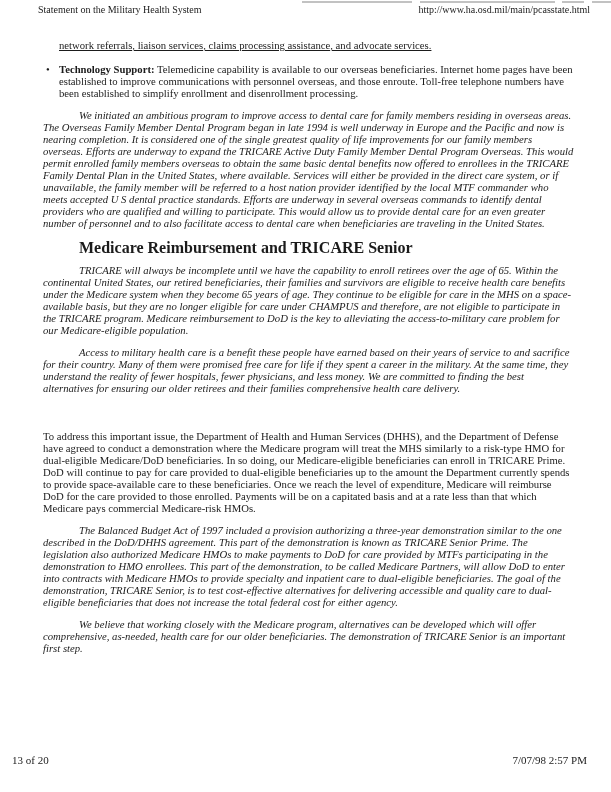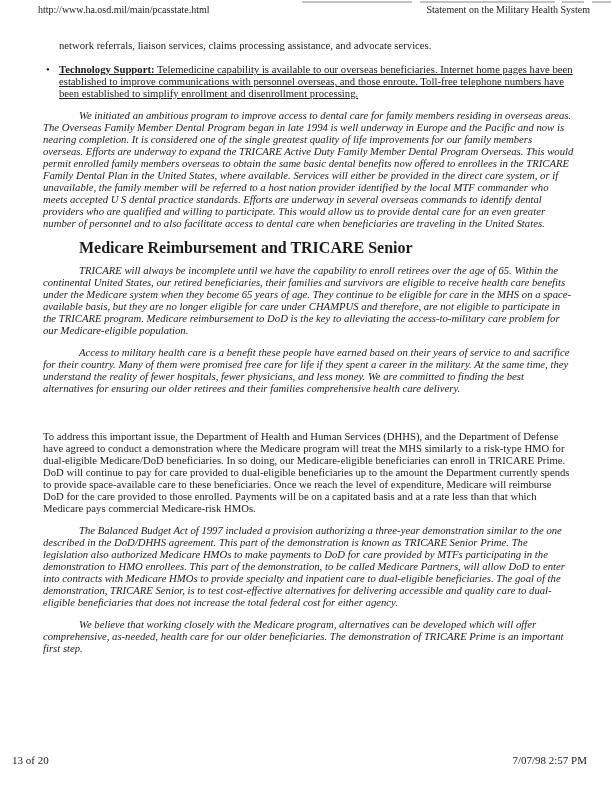--- a/index.html
+++ b/index.html
@@ -49,33 +49,33 @@
     width: 531px;
     font-size: 10.7px;
     line-height: 12px;
     text-align: left;
   }
   .page-content p {
     margin: 10px 0 0 0;
   }
   p.continuation {
     margin: 0 0 0 16px;
+    text-decoration: underline;
   }
   .bullet-item {
     margin: 12px 0 0 3px;
     display: flex;
   }
   .bullet-marker {
     width: 13px;
     flex: 0 0 13px;
     font-size: 10.7px;
   }
   .bullet-body-wrap {
     flex: 1 1 auto;
-    text-decoration: underline;
   }
   .bold {
     font-weight: bold;
   }
   p.indent {
     text-indent: 36px;
     font-style: italic;
   }
   p.noindent {
     text-indent: 0;
@@ -102,22 +102,22 @@
 <body>
 
 <div class="scan-artifact">
   <span class="dash dash1"></span>
   <span class="dash dash2"></span>
   <span class="dash dash3"></span>
   <span class="dash dash4"></span>
 </div>
 
 <div class="page-header">
+  <span>Statement on the Military Health System</span>
   <span>http://www.ha.osd.mil/main/pcasstate.html</span>
-  <span>Statement on the Military Health System</span>
 </div>
 
 <div class="page-content">
 
   <p class="continuation">network referrals, liaison services, claims processing assistance, and advocate services.</p>
 
   <div class="bullet-item">
     <span class="bullet-marker">•</span>
     <span class="bullet-body-wrap"><span class="bold">Technology Support:</span><span> Telemedicine capability is available to our overseas beneficiaries. Internet home pages have been established to improve communications with personnel overseas, and those enroute. Toll-free telephone numbers have been established to simplify enrollment and disenrollment processing.</span></span>
   </div>
@@ -127,20 +127,20 @@
   <h2 class="section-heading">Medicare Reimbursement and TRICARE Senior</h2>
 
   <p class="indent">TRICARE will always be incomplete until we have the capability to enroll retirees over the age of 65. Within the continental United States, our retired beneficiaries, their families and survivors are eligible to receive health care benefits under the Medicare system when they become 65 years of age. They continue to be eligible for care in the MHS on a space-available basis, but they are no longer eligible for care under CHAMPUS and therefore, are not eligible to participate in the TRICARE program. Medicare reimbursement to DoD is the key to alleviating the access-to-military care problem for our Medicare-eligible population.</p>
 
   <p class="indent">Access to military health care is a benefit these people have earned based on their years of service to and sacrifice for their country. Many of them were promised free care for life if they spent a career in the military. At the same time, they understand the reality of fewer hospitals, fewer physicians, and less money. We are committed to finding the best alternatives for ensuring our older retirees and their families comprehensive health care delivery.</p>
 
   <p class="noindent">To address this important issue, the Department of Health and Human Services (DHHS), and the Department of Defense have agreed to conduct a demonstration where the Medicare program will treat the MHS similarly to a risk-type HMO for dual-eligible Medicare/DoD beneficiaries. In so doing, our Medicare-eligible beneficiaries can enroll in TRICARE Prime. DoD will continue to pay for care provided to dual-eligible beneficiaries up to the amount the Department currently spends to provide space-available care to these beneficiaries. Once we reach the level of expenditure, Medicare will reimburse DoD for the care provided to those enrolled. Payments will be on a capitated basis and at a rate less than that which Medicare pays commercial Medicare-risk HMOs.</p>
 
   <p class="indent">The Balanced Budget Act of 1997 included a provision authorizing a three-year demonstration similar to the one described in the DoD/DHHS agreement. This part of the demonstration is known as TRICARE Senior Prime. The legislation also authorized Medicare HMOs to make payments to DoD for care provided by MTFs participating in the demonstration to HMO enrollees. This part of the demonstration, to be called Medicare Partners, will allow DoD to enter into contracts with Medicare HMOs to provide specialty and inpatient care to dual-eligible beneficiaries. The goal of the demonstration, TRICARE Senior, is to test cost-effective alternatives for delivering accessible and quality care to dual-eligible beneficiaries that does not increase the total federal cost for either agency.</p>
 
-  <p class="indent">We believe that working closely with the Medicare program, alternatives can be developed which will offer comprehensive, as-needed, health care for our older beneficiaries. The demonstration of TRICARE Prime is an important first step.</p>
+  <p class="indent">We believe that working closely with the Medicare program, alternatives can be developed which will offer comprehensive, as-needed, health care for our older beneficiaries. The demonstration of TRICARE Senior is an important first step.</p>
 
 </div>
 
 <div class="page-footer">
   <span>13 of 20</span>
   <span>7/07/98 2:57 PM</span>
 </div>
 
 </body></html>

